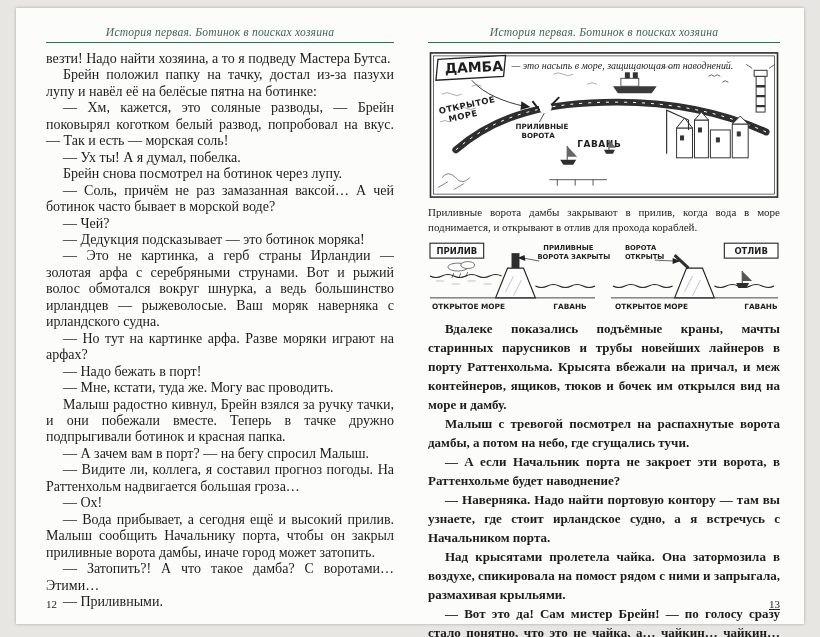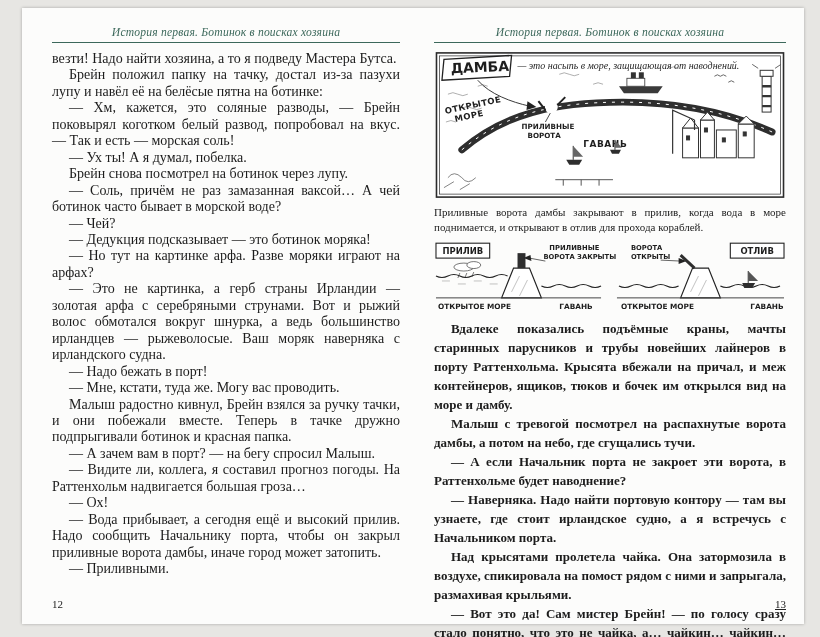--- a/index.html
+++ b/index.html
@@ -1,18 +1,18 @@
 <!DOCTYPE html>
 <html><head>
 <meta charset="utf-8">
 <style>
   * { margin:0; padding:0; box-sizing:border-box; }
   html,body { width:820px; height:637px; }
   body { background:#e7e6e3; font-family:"Liberation Serif", serif; color:#1c1c1c; position:relative; overflow:hidden; }
-  .spread { position:absolute; left:16px; right:16px; top:8px; bottom:13px; background:#fcfcfb; box-shadow:0 0 3px rgba(0,0,0,.28);margin-left:6px; }
+  .spread { position:absolute; left:16px; right:16px; top:8px; bottom:13px; background:#fcfcfb; box-shadow:0 0 3px rgba(0,0,0,.28); }
   .page { position:absolute; top:0; bottom:0; }
   .page-left { left:30px; width:348px; }
   .page-right { left:412px; width:352px; }
   .running-head { padding-top:18px; text-align:center; font-style:italic; font-size:11.6px; color:#3c685b; letter-spacing:.2px; }
   .head-rule { border-bottom:1px solid #3c685b; margin-top:3px; }
   .page-text { margin-top:8px; font-size:14px; line-height:16.45px; text-align:justify; }
   .page-text p { text-indent:17px; }
   .page-text p.noindent { text-indent:0; }
   .page-right .page-text { font-size:13px; line-height:19px; margin-top:5px;font-weight:bold; }
   .map-svg { display:block; margin-top:7px; width:352px; height:150px; }
@@ -34,29 +34,30 @@
     <div class="head-rule"></div>
     <div class="page-text">
         <p class="noindent">везти! Надо найти хозяина, а то я подведу Мастера Бутса.</p>
         <p>Брейн положил папку на тачку, достал из-за пазухи лупу и навёл её на белёсые пятна на ботинке:</p>
         <p>— Хм, кажется, это соляные разводы, — Брейн поковырял коготком белый развод, попробовал на вкус. — Так и есть — морская соль!</p>
         <p>— Ух ты! А я думал, побелка.</p>
         <p>Брейн снова посмотрел на ботинок через лупу.</p>
         <p>— Соль, причём не раз замазанная ваксой… А чей ботинок часто бывает в морской воде?</p>
         <p>— Чей?</p>
         <p>— Дедукция подсказывает — это ботинок моряка!</p>
+        <p>— Это не картинка, а герб страны Ирландии — золотая арфа с серебряными струнами. Вот и рыжий волос обмотался вокруг шнурка, а ведь большинство ирландцев — рыжеволосые. Ваш моряк наверняка с ирландского судна.</p>
         <p>— Но тут на картинке арфа. Разве моряки играют на арфах?</p>
-        <p>— Это не картинка, а герб страны Ирландии — золотая арфа с серебряными струнами. Вот и рыжий волос обмотался вокруг шнурка, а ведь большинство ирландцев — рыжеволосые. Ваш моряк наверняка с ирландского судна.</p>
         <p>— Надо бежать в порт!</p>
         <p>— Мне, кстати, туда же. Могу вас проводить.</p>
         <p>Малыш радостно кивнул, Брейн взялся за ручку тачки, и они побежали вместе. Теперь в тачке дружно подпрыгивали ботинок и красная папка.</p>
         <p>— А зачем вам в порт? — на бегу спросил Малыш.</p>
         <p>— Видите ли, коллега, я составил прогноз погоды. На Раттенхольм надвигается большая гроза…</p>
         <p>— Ох!</p>
-        <p>— Вода прибывает, а сегодня ещё и высокий прилив. Надо сообщить Начальнику порта, чтобы он закрыл приливные ворота дамбы, иначе город может затопить.</p>
+        <p>— Вода прибывает, а сегодня ещё и высокий прилив. Малыш сообщить Начальнику порта, чтобы он закрыл приливные ворота дамбы, иначе город может затопить.</p>
+        <p>— Затопить?! А что такое дамба? С воротами… Этими…</p>
         <p>— Приливными.</p>
       </div>
     <div class="page-number pn-left">12</div>
   </div>
 
   <div class="page page-right">
     <div class="running-head">История первая. Ботинок в поисках хозяина</div>
     <div class="head-rule"></div>
 
     <svg class="map-svg" viewBox="0 0 354 150">

